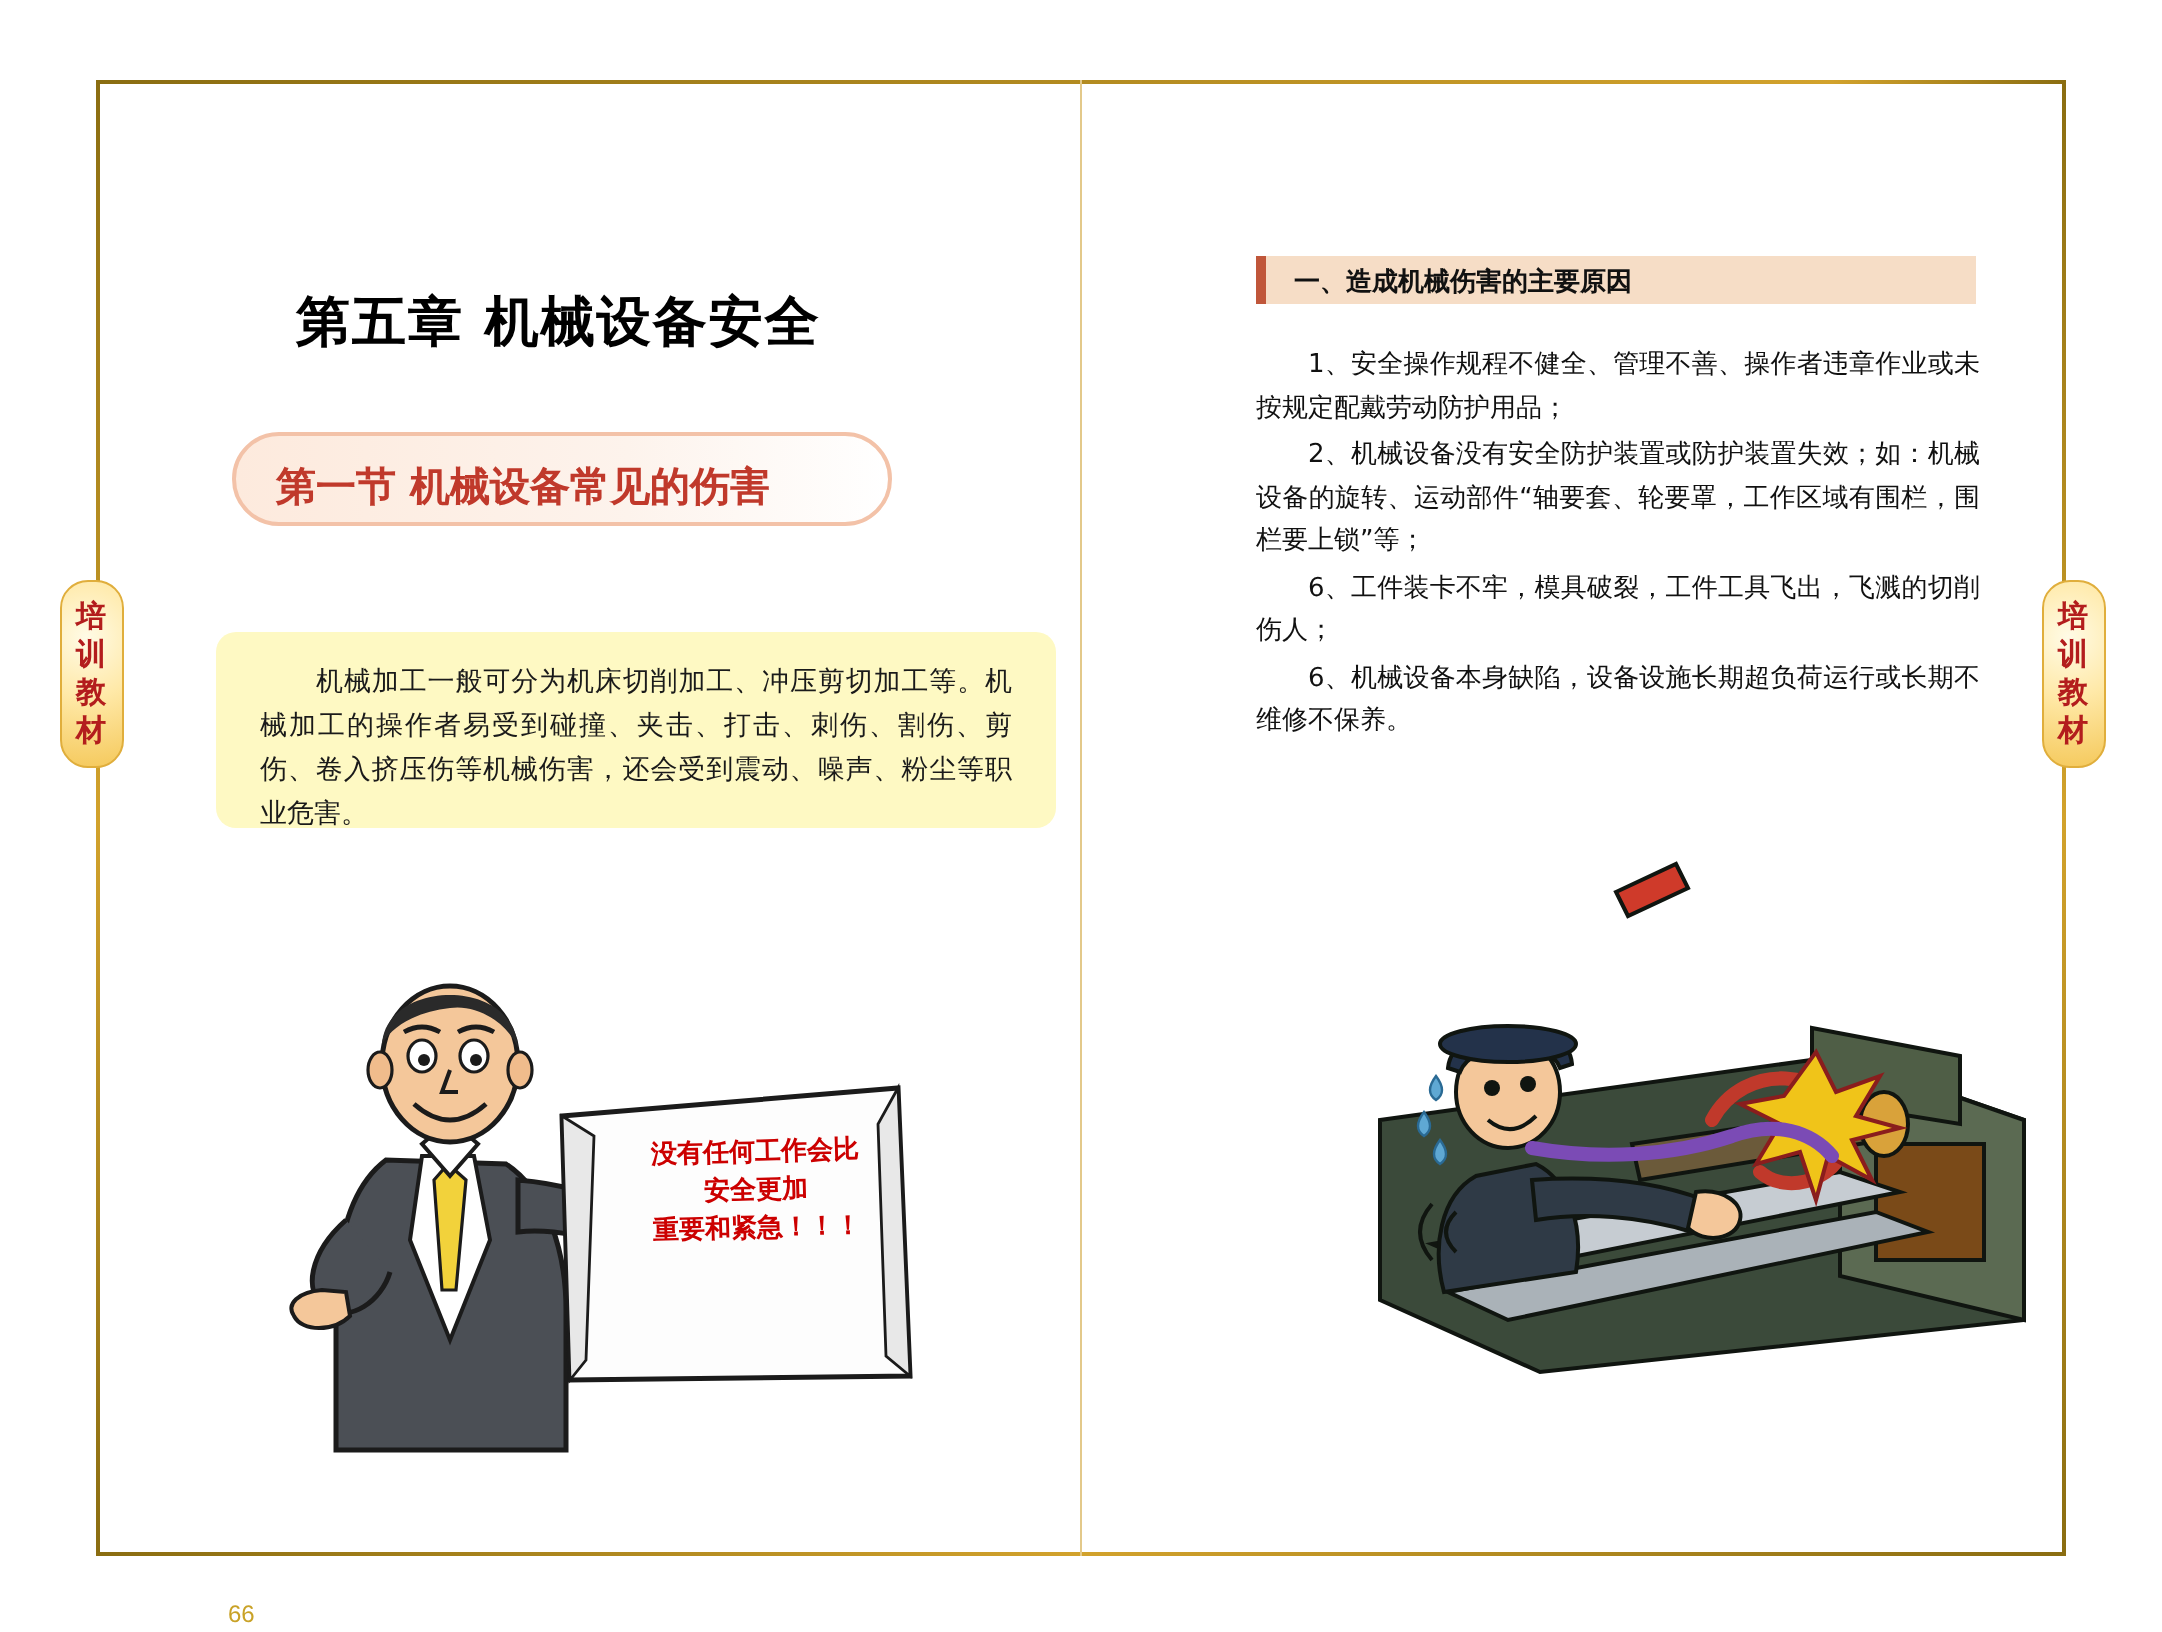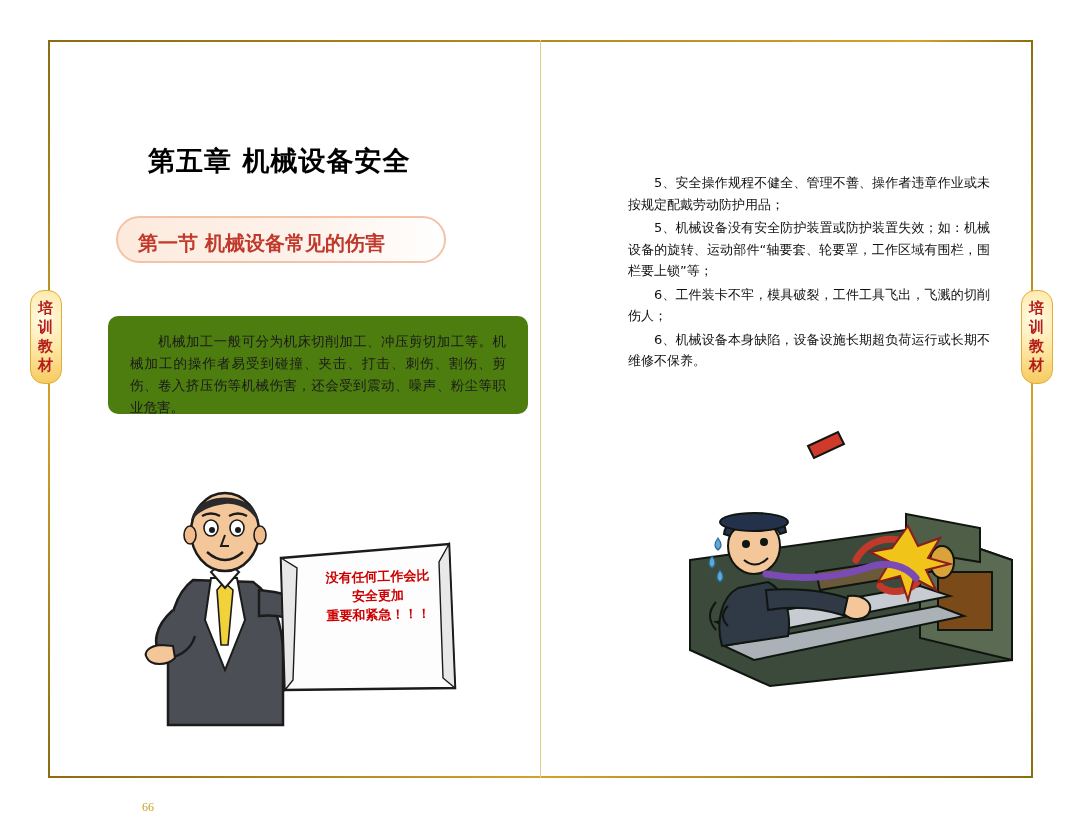--- a/index.html
+++ b/index.html
@@ -86,21 +86,21 @@
     color: #c0392b;
     font-family: "DejaVu Sans", sans-serif;
   }
 
   .intro-box {
     position: absolute;
     left: 60px;
     top: 276px;
     width: 420px;
     height: 98px;
-    background: #4d7c0f;
+    background: #fef9c3;
     border-radius: 10px;
     box-sizing: border-box;
     padding: 14px 22px 10px 22px;
   }
   .intro-box p {
     margin: 0;
     font-size: 13.5px;
     line-height: 22px;
     color: #1a1a1a;
     text-indent: 28px;
@@ -165,22 +165,21 @@
   }
 
   
   .illus-right { position: absolute; left: 80px; top: 370px; width: 400px; height: 300px; }
 
   
   .page-num {
     position: absolute;
     font-size: 12px;
     color: #c9a227;
-    font-family: Liberation Serif, serif;
-    margin-left: 28px;
+    font-family: Liberation Sans, sans-serif;
   }
   .page-num-left  { left: 66px;  top: 760px; }
 </style>
 </head>
 <body>
 
 <div class="page">
 
   <div class="frame-line frame-outer-left"></div>
   <div class="frame-line frame-outer-right"></div>
@@ -259,24 +258,27 @@
         <div>安全更加</div>
         <div>重要和紧急！！！</div>
       </div>
     </div>
 
     <div class="page-num page-num-left">66</div>
   </div>
 
   <div class="right-page">
 
+    <div class="rp-heading">
+      <div class="rp-heading-text">一、造成机械伤害的主要原因</div>
+    </div>
 
     <div class="rp-body">
-      <p>5、安全操作规程不健全、管理不善、操作者违章作业或未按规定配戴劳动防护用品；</p>
-      <p>5、机械设备没有安全防护装置或防护装置失效；如：机械设备的旋转、运动部件“轴要套、轮要罩，工作区域有围栏，围栏要上锁”等；</p>
+      <p>1、安全操作规程不健全、管理不善、操作者违章作业或未按规定配戴劳动防护用品；</p>
+      <p>2、机械设备没有安全防护装置或防护装置失效；如：机械设备的旋转、运动部件“轴要套、轮要罩，工作区域有围栏，围栏要上锁”等；</p>
       <p>6、工件装卡不牢，模具破裂，工件工具飞出，飞溅的切削伤人；</p>
       <p>6、机械设备本身缺陷，设备设施长期超负荷运行或长期不维修不保养。</p>
     </div>
 
     <div class="illus-right">
       <svg width="400" height="300" viewBox="0 0 400 300">
 
         <path d="M70 150 L300 118 L392 150 L392 250 L150 276 L70 240 Z" fill="#3b4a3a" stroke="#101510" stroke-width="2"></path>
         <path d="M300 118 L392 150 L392 250 L300 228 Z" fill="#5b6a52" stroke="#101510" stroke-width="2"></path>
         <rect x="318" y="162" width="54" height="58" fill="#7a4a18" stroke="#101510" stroke-width="2"></rect>

